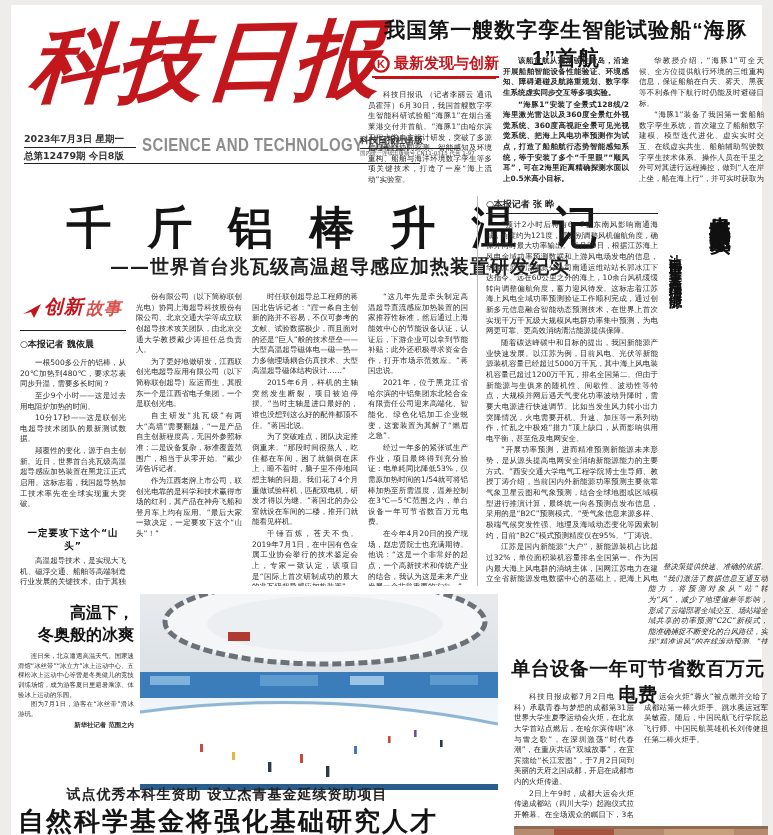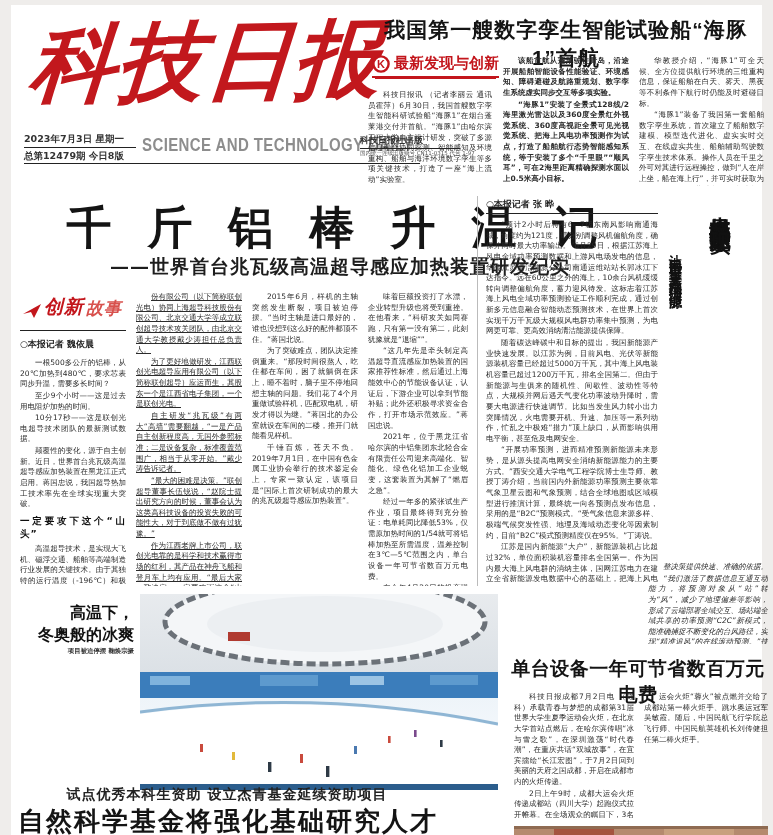--- a/index.html
+++ b/index.html
@@ -32,21 +32,21 @@
   
   .badge-red{color:#c3161c;font-weight:bold;font-size:15px;display:flex;align-items:center;
      gap:4px;border-bottom:2px solid #c3161c;padding-bottom:3px;
      box-shadow:0 4px 0 -3px #c3161c;white-space:nowrap;}
   .badge-story{display:flex;align-items:flex-end;gap:2px;}
   .badge-story .t1{color:#c3161c;font-weight:900;font-size:19px;font-style:italic;letter-spacing:1px;}
   .badge-story .t2{color:#d8514d;font-weight:900;font-size:17px;font-style:italic;letter-spacing:1px;}
   
   .col{font-size:7.5px;line-height:1.42;text-align:justify;color:#2b2b2b;overflow:hidden;}
   .col p{margin:0 0 1px 0;text-indent:2em;}
-  .col h4{margin:4px 0 3px 0;font-size:9.5px;color:#0f0f0f;
+  .col h4{margin:16px 0 3px 0;text-align:center;font-size:9.5px;color:#0f0f0f;
       text-indent:0;letter-spacing:1px;}
   .byline{font-size:9px;font-weight:bold;color:#222;white-space:nowrap;}
   .vtext{writing-mode:vertical-rl;text-orientation:upright;font-weight:bold;color:#111;
      font-family:"Liberation Sans",sans-serif;}
   .caption-title{font-size:16px;font-weight:bold;color:#111;text-align:right;line-height:1.35;}
   .caption-text{font-size:6.4px;line-height:1.5;text-align:justify;color:#333;}
   .caption-text p{margin:0;text-indent:2em;}
   .credit{font-size:6.4px;font-weight:bold;color:#333;text-align:right;}
   .vrule{background:#bbb;width:1px;}
 </style>
@@ -106,38 +106,37 @@
     <span class="t1">创新</span>
     <span class="t2">故事</span>
   </div>
   <div class="abs rule-dark" style="left:20px;top:330px;width:106px;"></div>
   <div class="abs byline" style="left:20px;top:338px;">○本报记者 魏依晨</div>
 
   <div class="abs col" style="left:20px;top:358px;width:106px;height:228px;">
       <p>一根500多公斤的铝棒，从20℃加热到480℃，要求芯表同步升温，需要多长时间？</p>
       <p>至少9个小时——这是过去用电阻炉加热的时间。</p>
       <p>10分17秒——这是联创光电超导技术团队的最新测试数据。</p>
-      <p>颠覆性的变化，源于自主创新。近日，世界首台兆瓦级高温超导感应加热装置在黑龙江正式启用。蒋国忠说，我国超导热加工技术率先在全球实现重大突破。</p>
+      <p>颠覆性的变化，源于自主创新。近日，世界首台兆瓦级高温超导感应加热装置在黑龙江正式启用。这标志着，我国超导热加工技术率先在全球实现重大突破。</p>
       <h4>一定要攻下这个“山头”</h4>
       <p>高温超导技术，是实现大飞机、磁浮交通、船舶等高端制造行业发展的关键技术。由于其独特的运行温度（-196℃）和极低损耗材料等优势，成为各方研究热点。</p>
     </div>
-  <div class="abs col" style="left:136px;top:292px;width:106px;height:294px;text-decoration:underline;">
+  <div class="abs col" style="left:136px;top:292px;width:106px;height:294px;">
       <p>份有限公司（以下简称联创光电）协同上海超导科技股份有限公司、北京交通大学等成立联创超导技术攻关团队，由北京交通大学教授戴少涛担任总负责人。</p>
       <p>为了更好地做研发，江西联创光电超导应用有限公司（以下简称联创超导）应运而生，其股东一个是江西省电子集团，一个是联创光电。</p>
       <p>自主研发“兆瓦级”有两大“高墙”需要翻越，“一是产品自主创新程度高，无国外参照标准；二是设备复杂，标准覆盖范围广，相当于从零开始。”戴少涛告诉记者。</p>
-      <p>“最大的困难是决策。”联创超导董事长伍锐说，“赵院士提出研究方向的时候，董事会认为这类高科技设备的投资失败的可能性大，对于到底做不做有过犹豫。”</p>
       <p>作为江西老牌上市公司，联创光电靠的是科学和技术赢得市场的红利，其产品在神舟飞船和登月车上均有应用。“最后大家一致决定，一定要攻下这个“山头”！”</p>
     </div>
   <div class="abs col" style="left:252px;top:292px;width:106px;height:294px;">
+      <p>时任联创超导总工程师的蒋国北告诉记者：“蹚一条自主创新的路并不容易，不仅可参考的文献、试验数据极少，而且面对的还是“巨人”般的技术壁垒——大型高温超导磁体电—磁—热—力多物理场耦合仿真技术、大型高温超导磁体结构设计……”</p>
       <p>2015年6月，样机的主轴突然发生断裂，项目被迫停摆。“当时主轴是进口最好的，谁也没想到这么好的配件都顶不住。”蒋国北说。</p>
       <p>为了突破难点，团队决定推倒重来。“那段时间很熬人，吃住都在车间，困了就躺倒在床上，睡不着时，脑子里不停地回想主轴的问题。我们花了4个月重做试验样机，匹配双电机，研发才得以为继。”蒋国北的办公室就设在车间的二楼，推开门就能看见样机。</p>
       <p>千锤百炼，苍天不负。2019年7月1日，在中国有色金属工业协会举行的技术鉴定会上，专家一致认定，该项目是“国际上首次研制成功的最大的兆瓦级超导感应加热装置”。</p>
     </div>
   <div class="abs col" style="left:368px;top:292px;width:100px;height:294px;">
-      <p>味着巨额投资打了水漂，企业转型升级也将受到重挫。在他看来，“科研攻关如同赛跑，只有第一没有第二，此刻犹豫就是“退缩””。</p>
       <p>“这几年先是牵头制定高温超导直流感应加热装置的国家推荐性标准，然后通过上海能效中心的节能设备认证，认证后，下游企业可以拿到节能补贴；此外还积极寻求资金合作，打开市场示范效应。”蒋国忠说。</p>
       <p>2021年，位于黑龙江省哈尔滨的中铝集团东北轻合金有限责任公司迎来高端化、智能化、绿色化铝加工企业蜕变，这套装置为其解了“燃眉之急”。</p>
       <p>经过一年多的紧张试生产作业，项目最终得到充分验证：电单耗同比降低53%，仅需原加热时间的1/54就可将铝棒加热至所需温度，温差控制在3℃—5℃范围之内，单台设备一年可节省数百万元电费。</p>
       <p>在今年4月20日的投产现场，赵忠贤院士也充满期待。他说：“这是一个非常好的起点，一个高新技术和传统产业的结合，我认为这是未来产业发展一个非常重要的方向。”</p>
     </div>
 
   <div class="abs vrule" style="left:477px;top:196px;height:390px;"></div>
 
   <div class="abs byline" style="left:486px;top:198px;width:172px;text-align:left;">○本报记者 张 晔</div>
   <div class="abs rule-dark" style="left:486px;top:213px;width:172px;"></div>
@@ -152,21 +151,25 @@
   <div class="abs vtext" style="left:666px;top:244px;height:260px;font-size:13px;letter-spacing:3px;">让电网更可靠更高效消纳清洁能源</div>
 
   <div class="abs col" style="left:648px;top:562px;width:120px;height:82px;font-style:italic;">
       <p>整决策提供快速、准确的依据。</p>
       <p>“我们激活了数据信息互通互动能力，将预测对象从“站”转为“风”，减少了地理偏差等影响，形成了云端部署全域交互、场站端全域共享的功率预测“C2C”新模式，能准确捕捉不断变化的台风路径，实现“精准追风”的在线滚动预测。”技术开发单位、江苏方天电力技术有限公司项目经理景海波介绍。</p>
     </div>
 
   <div class="abs" style="left:18px;top:602px;width:116px;">
     <div class="caption-title">高温下，</div>
     <div class="caption-title">冬奥般的冰爽</div>
-    <div class="credit" style="margin-top:2px;">项目被迫停摆 鞠焕宗摄</div>
+    <div class="caption-text" style="margin-top:7px;">
+        <p>连日来，北京遭遇高温天气。国家速滑馆“冰丝带”“冰立方”冰上运动中心、五棵松冰上运动中心等曾是冬奥健儿的竞技训练场馆，成为游客夏日里避暑乘凉、体验冰上运动的乐园。</p>
+        <p>图为7月1日，游客在“冰丝带”滑冰游玩。</p>
+      </div>
+    <div class="credit" style="margin-top:2px;">新华社记者 范围之内</div>
   </div>
 
   <svg class="abs" style="left:140px;top:594px;" width="358" height="196" viewBox="0 0 358 196">
     <defs>
       <linearGradient id="ceil" x1="0" y1="0" x2="0" y2="1">
         <stop offset="0" stop-color="#e8ebee"></stop>
           <stop offset="1" stop-color="#c9d2da"></stop>
       </linearGradient>
       <linearGradient id="ice" x1="0" y1="0" x2="0" y2="1">
         <stop offset="0" stop-color="#eef4f9"></stop>

